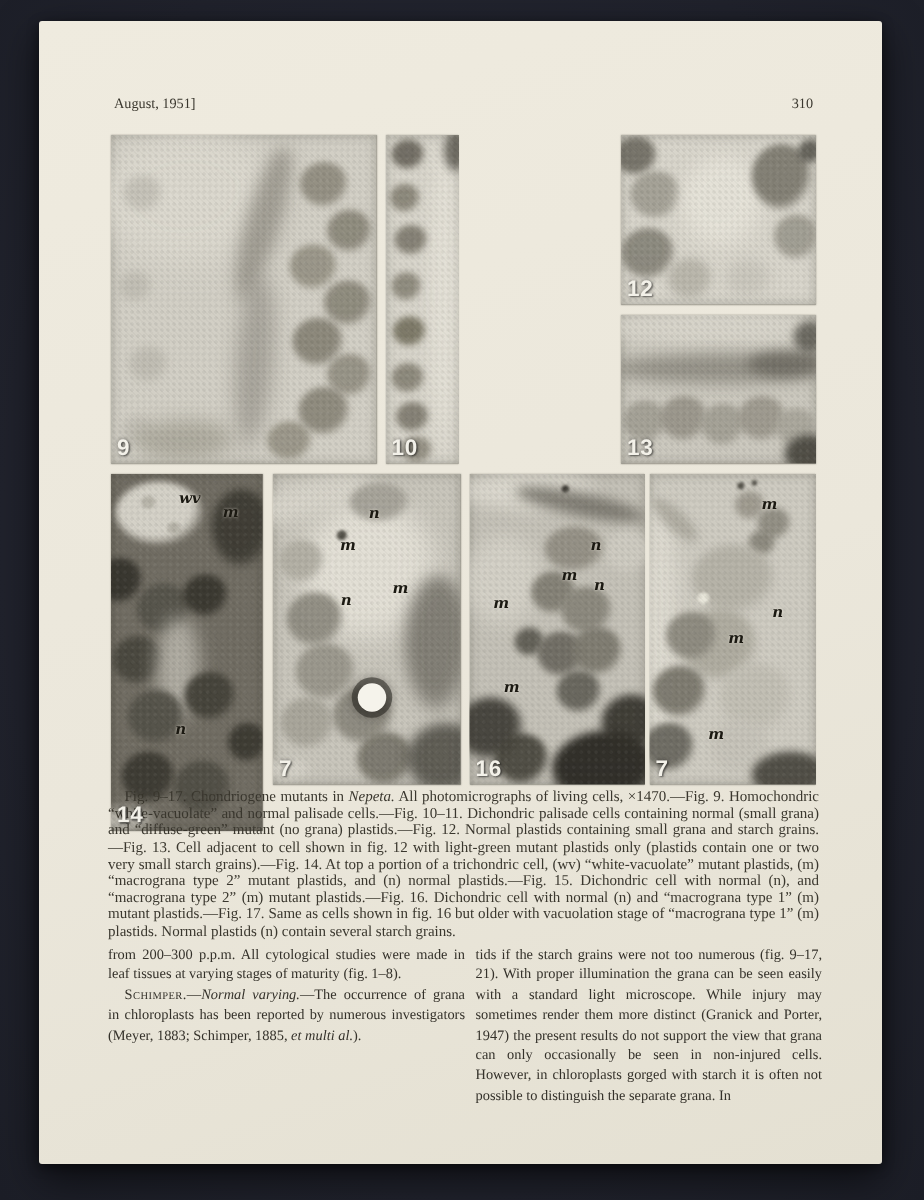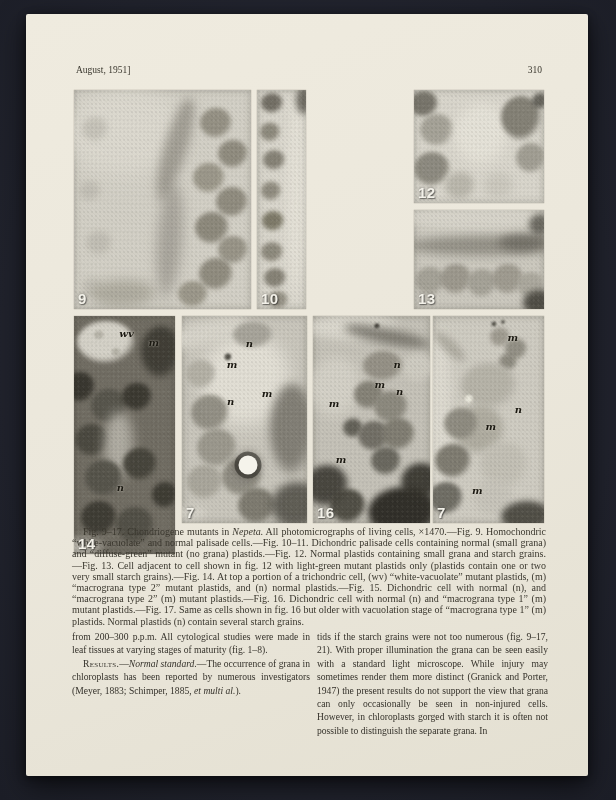--- a/index.html
+++ b/index.html
@@ -196,19 +196,19 @@
           <span class="anno" style="left: 72%; top: 10%;">m</span>
           <span class="anno" style="left: 77%; top: 45%;">n</span>
           <span class="anno" style="left: 52%; top: 53%;">m</span>
           <span class="anno" style="left: 40%; top: 84%;">m</span>
           <span class="pnum">7</span>
         </div>
       </div>
     <p class="caption" id="caption"><span>Fig. 9–17.  Chondriogene mutants in </span><span class="it">Nepeta.</span><span>  All photomicrographs of living cells, ×1470.—Fig. 9.  Homochondric “white-vacuolate” and normal palisade cells.—Fig. 10–11.  Dichondric palisade cells containing normal (small grana) and “diffuse-green” mutant (no grana) plastids.—Fig. 12.  Normal plastids containing small grana and starch grains. —Fig. 13.  Cell adjacent to cell shown in fig. 12 with light-green mutant plastids only (plastids contain one or two very small starch grains).—Fig. 14.  At top a portion of a trichondric cell, (wv) “white-vacuolate” mutant plastids, (m) “macrograna type 2” mutant plastids, and (n) normal plastids.—Fig. 15.  Dichondric cell with normal (n), and “macrograna type 2” (m) mutant plastids.—Fig. 16.  Dichondric cell with normal (n) and “macrograna type 1” (m) mutant plastids.—Fig. 17.  Same as cells shown in fig. 16 but older with vacuolation stage of “macrograna type 1” (m) plastids.  Normal plastids (n) contain several starch grains.</span></p>
     <div class="col col-left" id="col-left">
         <p><span>from 200–300 p.p.m.  All cytological studies were made in leaf tissues at varying stages of maturity (fig. 1–8).</span></p>
-        <p class="indent"><span class="sc">Results.</span><span>—</span><span class="it">Normal standard.</span><span>—The occurrence of grana in chloroplasts has been reported by numerous investigators (Meyer, 1883; Schimper, 1885, </span><span class="it">et multi al.</span><span>).</span></p>
+        <p class="indent"><span class="sc">Schimper.</span><span>—</span><span class="it">Normal varying.</span><span>—The occurrence of grana in chloroplasts has been reported by numerous investigators (Meyer, 1883; Schimper, 1885, </span><span class="it">et multi al.</span><span>).</span></p>
       </div>
     <div class="col col-right" id="col-right">
         <p><span>tids if the starch grains were not too numerous (fig. 9–17, 21).  With proper illumination the grana can be seen easily with a standard light microscope. While injury may sometimes render them more distinct (Granick and Porter, 1947) the present results do not support the view that grana can only occasionally be seen in non-injured cells.  However, in chloroplasts gorged with starch it is often not possible to distinguish the separate grana.  In</span></p>
       </div>
   </div>
 </div>
 
 </body></html>

